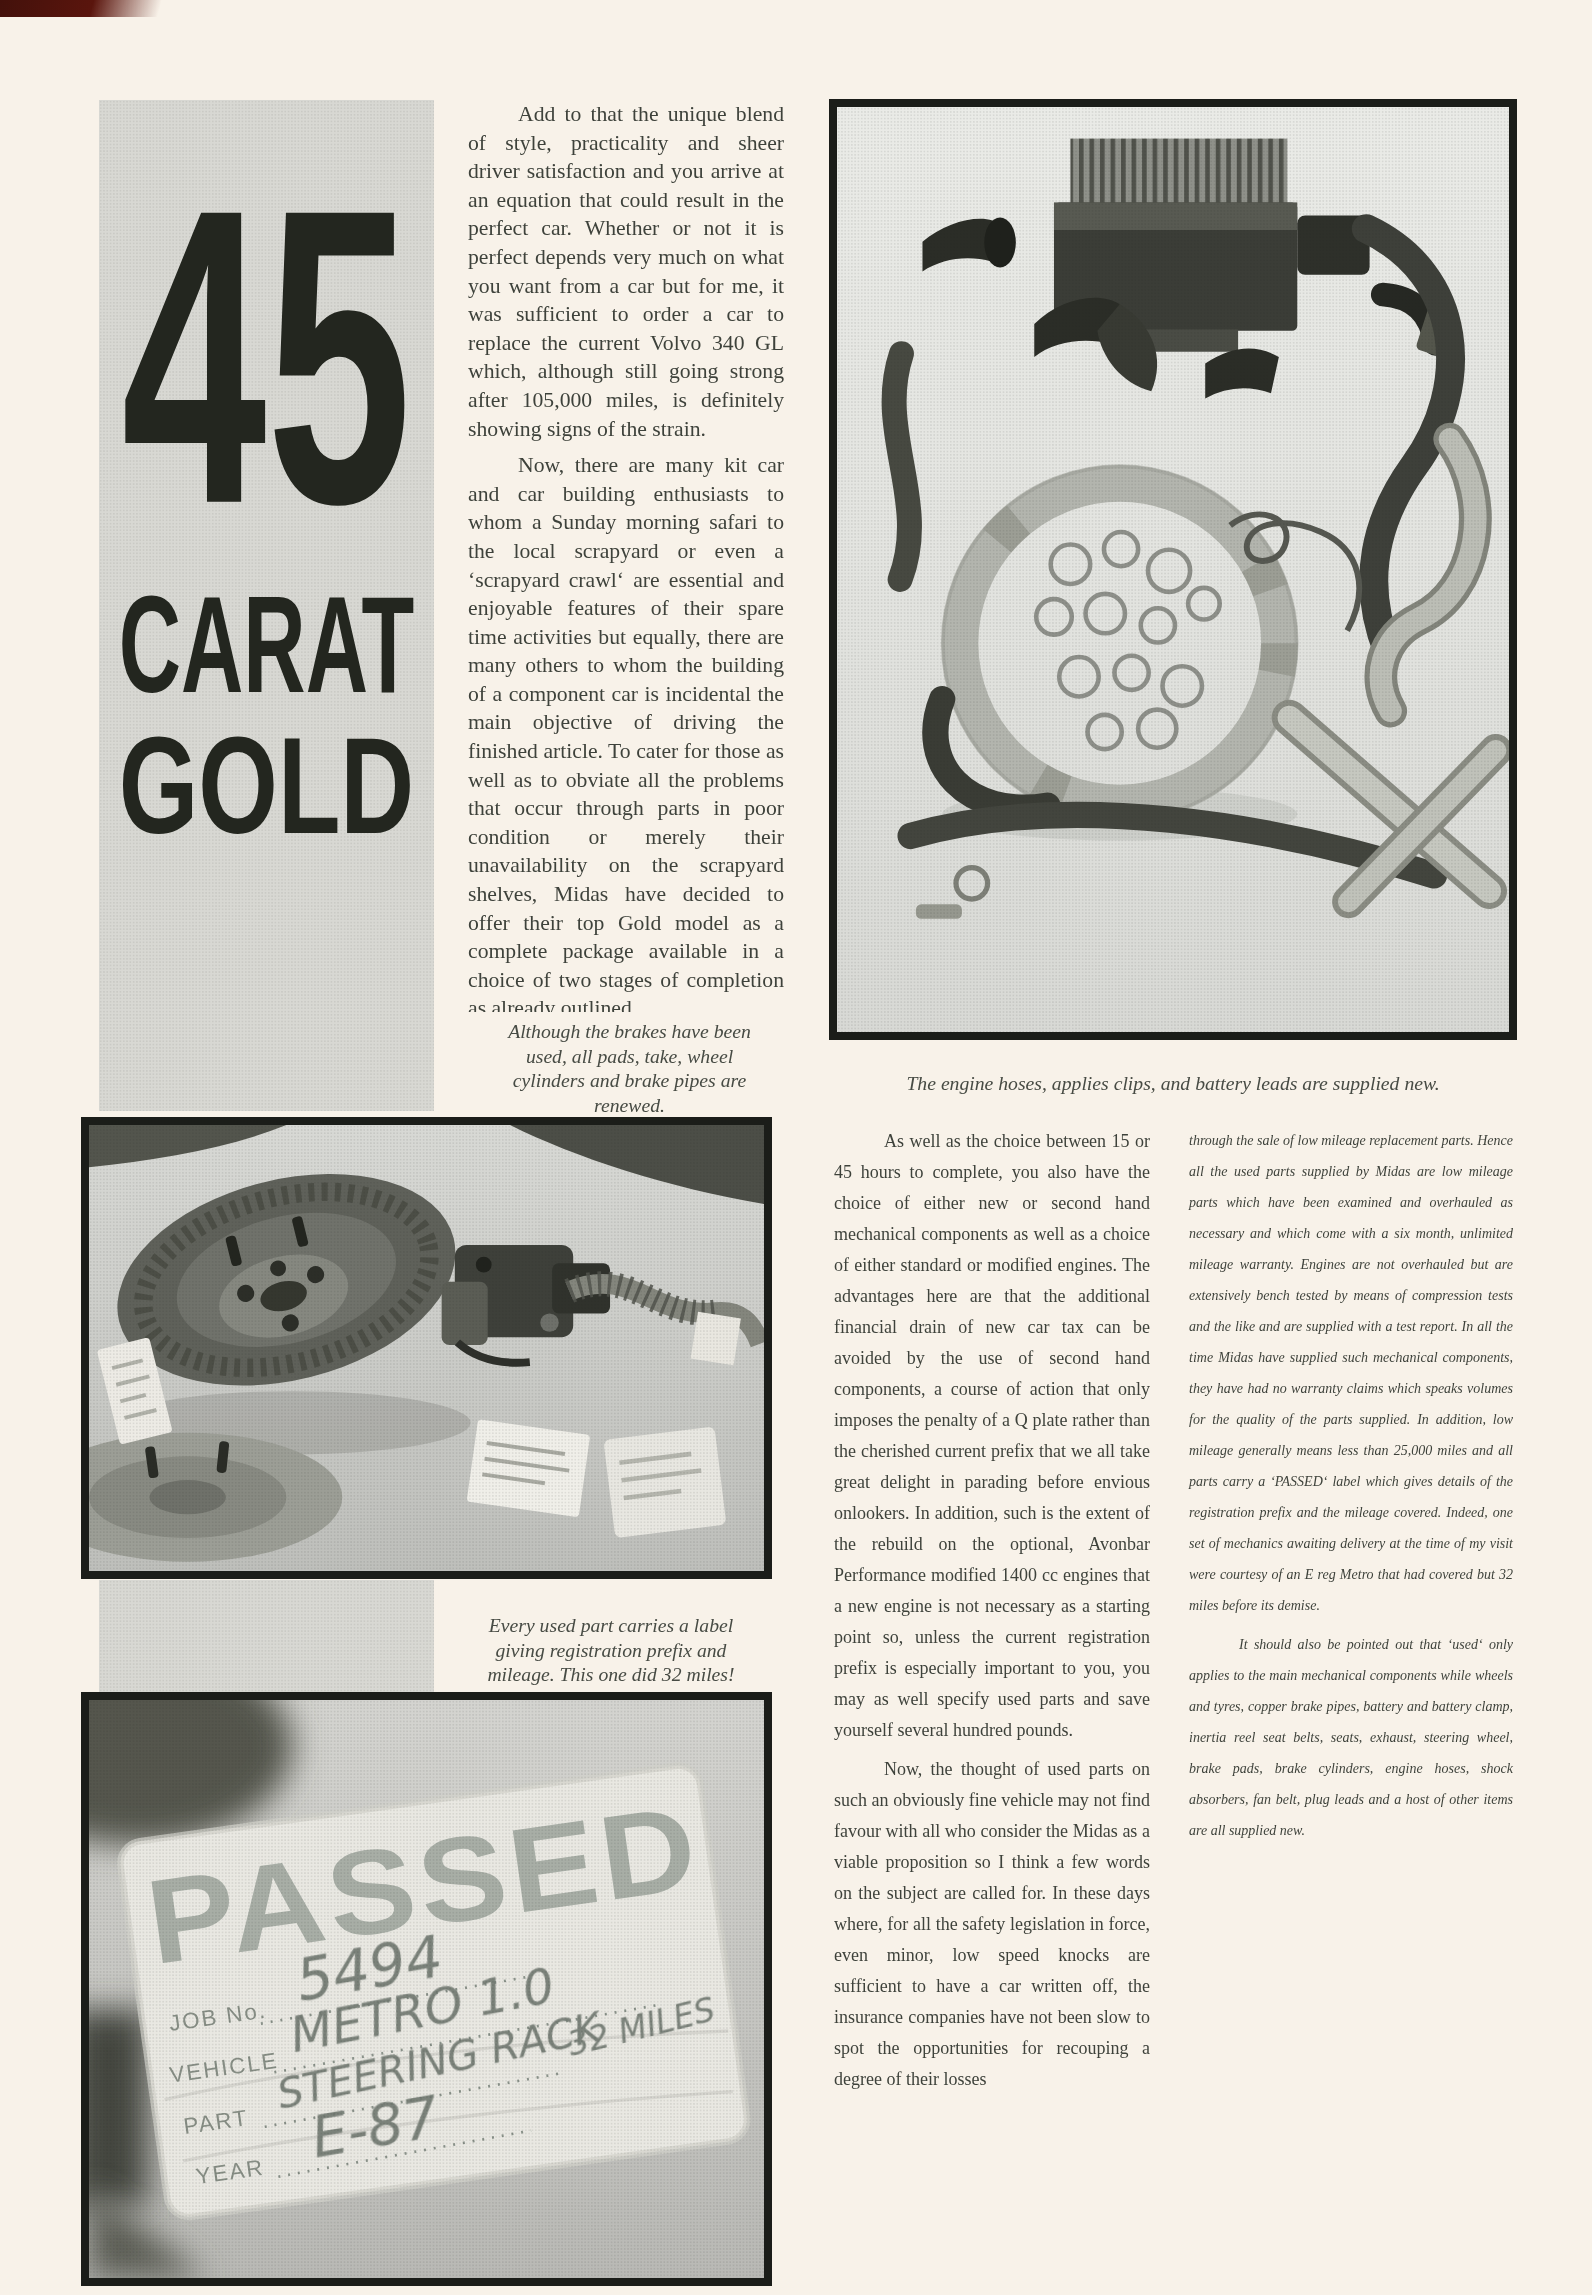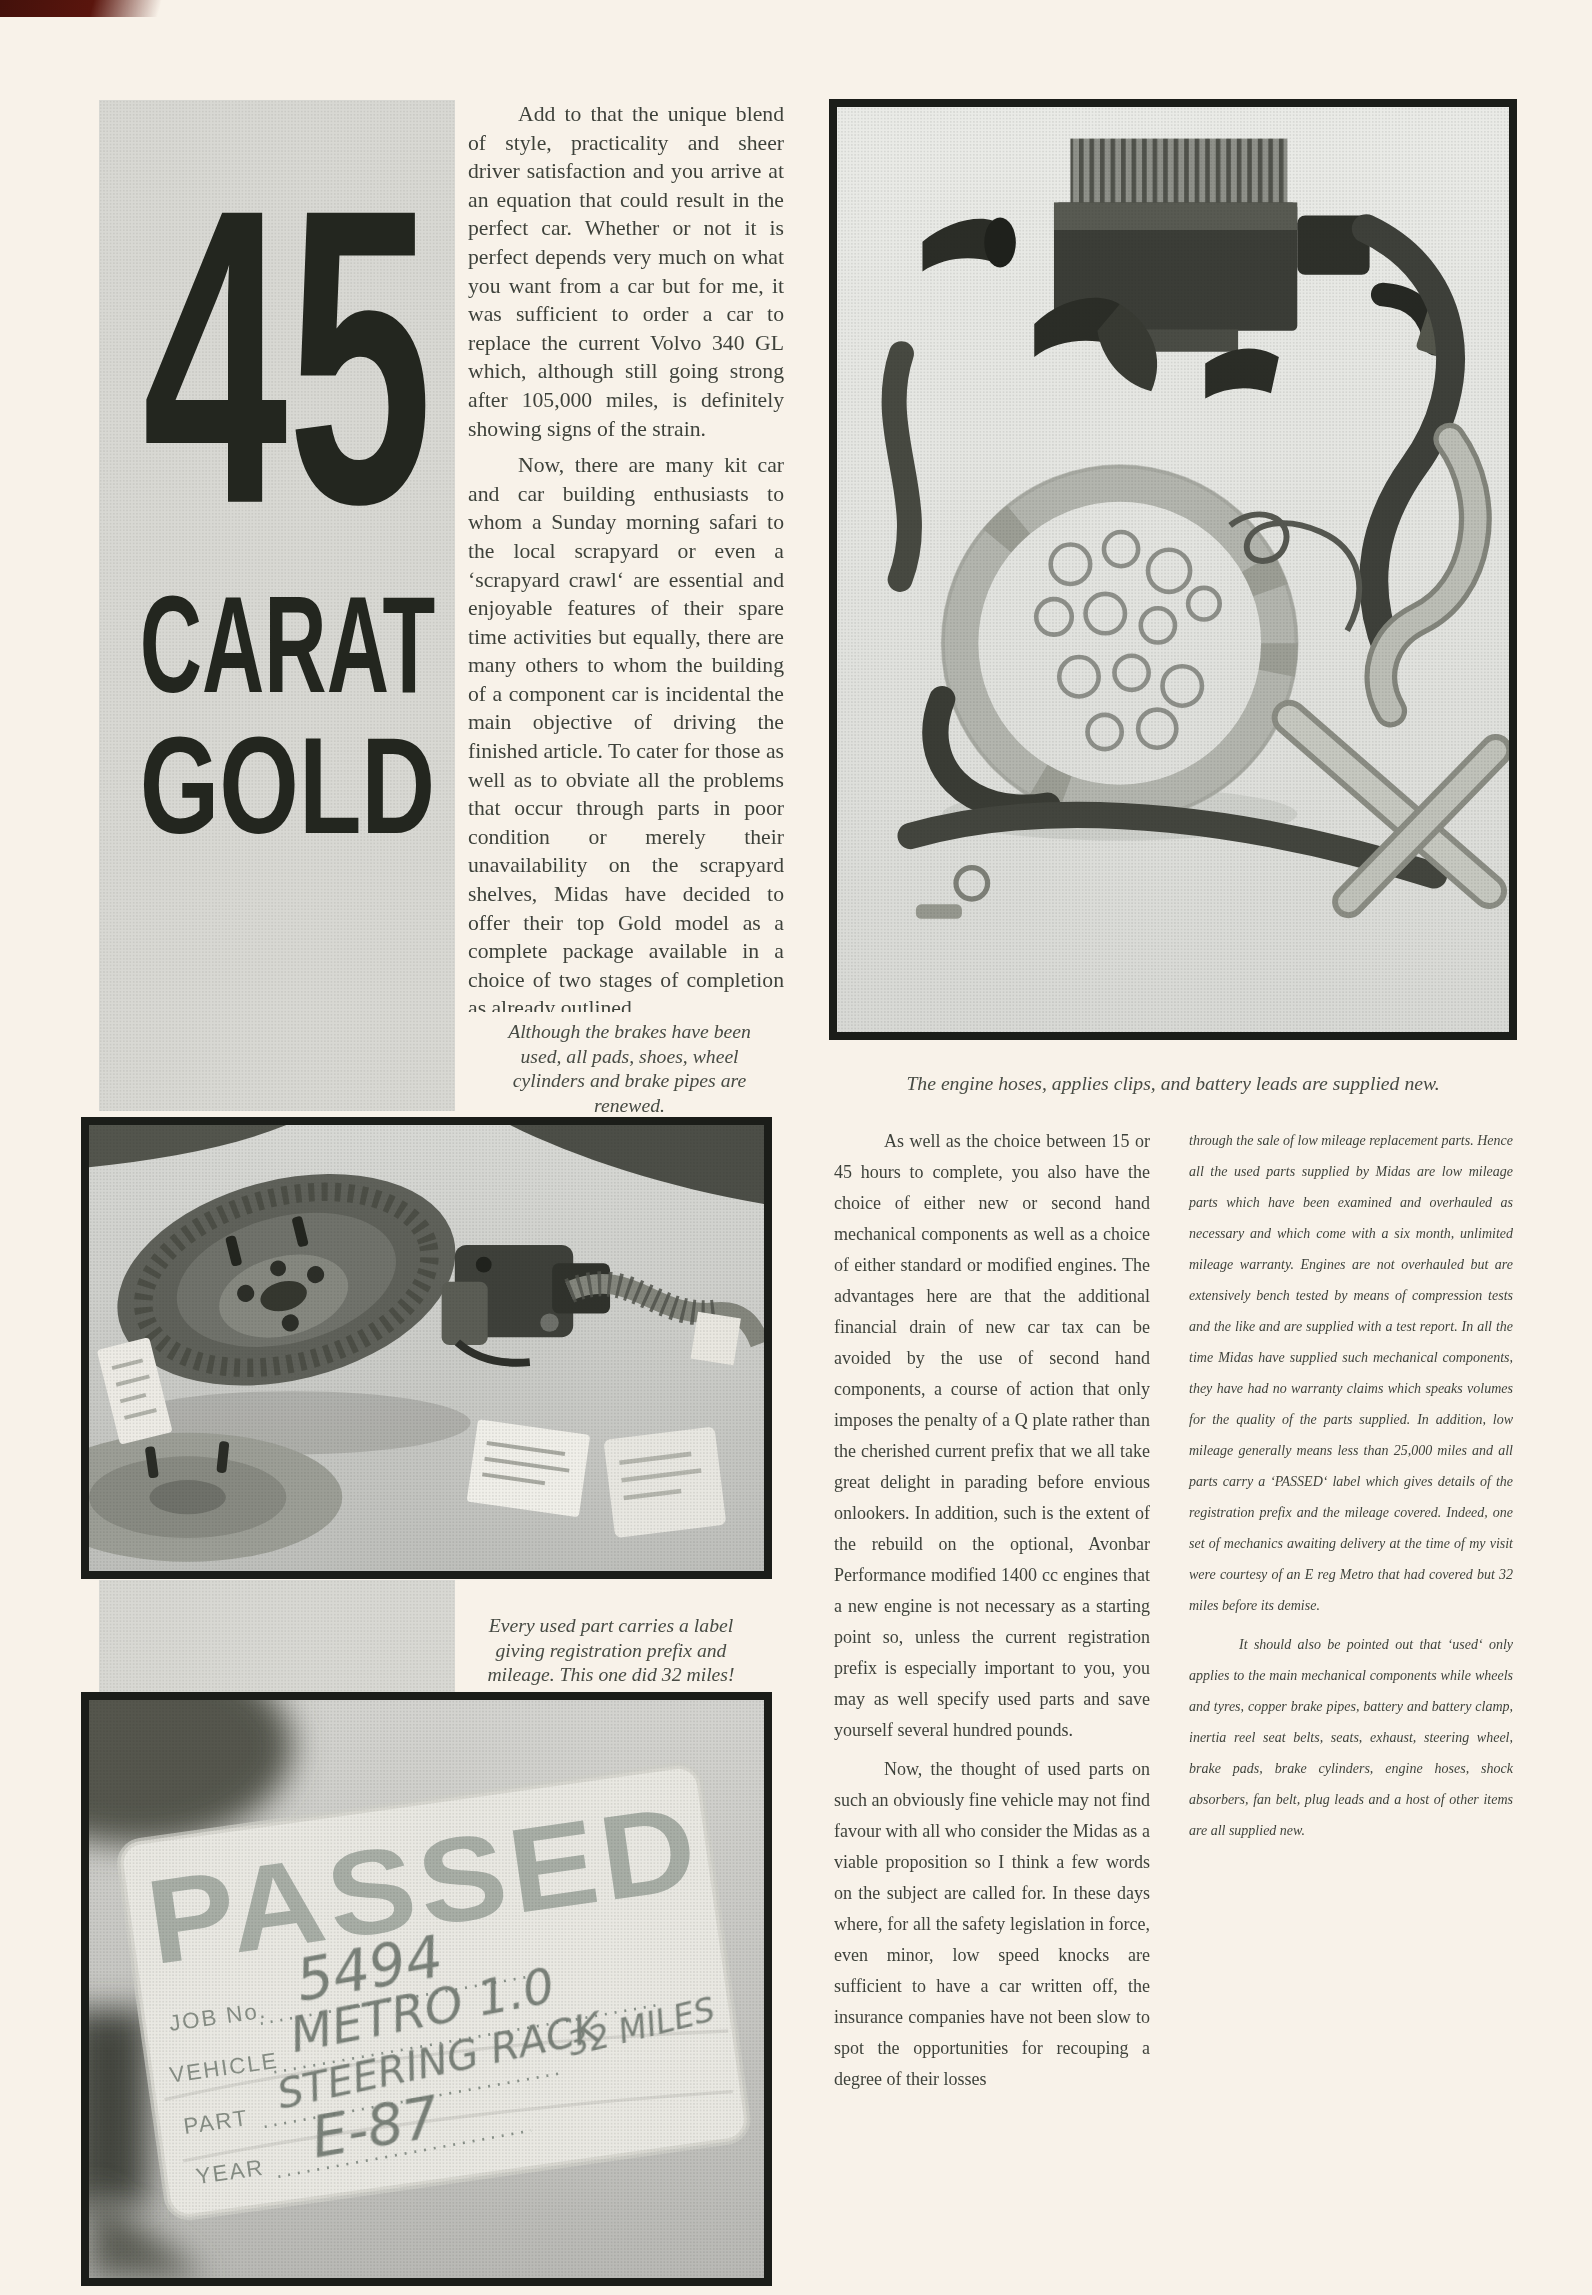--- a/index.html
+++ b/index.html
@@ -1,21 +1,21 @@
 <!DOCTYPE html>
 <html style="font-size:10.5px"><head>
 <meta charset="utf-8">
 <style>
   html,body{margin:0;padding:0;}
   body{background:#e8e2d8;font-family:"Liberation Serif",serif;}
   .page{position:relative;width:1592px;height:2295px;background:#f8f2e9;overflow:hidden;}
   .scan-mark{position:absolute;left:0;top:0;width:166px;height:17px;
     background:linear-gradient(105deg,#43110b 0%,#5a150d 55%,rgba(90,21,13,0) 95%);
     filter:blur(0.7px);}
-  .halftone{background-image:radial-gradient(rgba(40,42,36,0.08) 0.7px,transparent 0.9px);background-size:3.3px 3.3px;padding-left:21px;}
+  .halftone{background-image:radial-gradient(rgba(40,42,36,0.08) 0.7px,transparent 0.9px);background-size:3.3px 3.3px;}
   .panel{position:absolute;background-color:#d8d8d3;}
   .masthead{left:99px;top:100px;width:335px;height:1011px;}
   .gray-spacer{left:99px;top:1580px;width:335px;height:113px;}
   .col{position:absolute;text-align:justify;color:#3e423b;overflow:hidden;}
   .col p{margin:8px;text-indent:50px;}
   .col p.cont{text-indent:0;}
   .col1{left:460px;top:92px;width:332px;height:920px;font-size:21.7px;line-height:28.6px;}
   .col2{left:826px;top:1118px;width:332px;height:1172px;font-size:18px;line-height:31px;}
   .col3{left:1181px;top:1117px;width:340px;height:1130px;font-size:14px;line-height:31px;font-style:italic;}
   .caption{position:absolute;text-align:center;font-style:italic;color:#474b44;font-size:19.7px;line-height:24.6px;}
@@ -45,21 +45,21 @@
       <text x="30" y="901" font-size="210" font-weight="bold" fill="#23261f" textLength="450" lengthAdjust="spacingAndGlyphs" style="font-family:'Liberation Sans',sans-serif;">CARAT</text>
       <text x="30" y="1116" font-size="210" font-weight="bold" fill="#23261f" textLength="450" lengthAdjust="spacingAndGlyphs" style="font-family:'Liberation Sans',sans-serif;">GOLD</text>
     </svg>
   </div>
 
   <div class="col col1">
     <p>Add to that the unique blend of style, practicality and sheer driver satisfaction and you arrive at an equation that could result in the perfect car. Whether or not it is perfect depends very much on what you want from a car but for me, it was sufficient to order a car to replace the current Volvo 340 GL which, although still going strong after 105,000 miles, is definitely showing signs of the strain.</p>
     <p>Now, there are many kit car and car building enthusiasts to whom a Sunday morning safari to the local scrapyard or even a ‘scrapyard crawl‘ are essential and enjoyable features of their spare time activities but equally, there are many others to whom the building of a component car is incidental the main objective of driving the finished article. To cater for those as well as to obviate all the problems that occur through parts in poor condition or merely their unavailability on the scrapyard shelves, Midas have decided to offer their top Gold model as a complete package available in a choice of two stages of completion as already outlined.</p>
   </div>
 
-  <div class="caption cap-brakes">Although the brakes have been used, all pads, shoes, wheel cylinders and brake pipes are renewed.</div>
+  <div class="caption cap-brakes">Although the brakes have been used, all pads, take, wheel cylinders and brake pipes are renewed.</div>
 
   <div class="photo ph-engine">
     <svg viewBox="0 0 1022 1406" preserveAspectRatio="none">
       <defs>
         <linearGradient id="pbg" x1="0" y1="0" x2="0" y2="1">
           <stop offset="0" stop-color="#eaebe7"></stop>
             <stop offset="0.55" stop-color="#e2e3df"></stop>
             <stop offset="1" stop-color="#d8d9d5"></stop>
         </linearGradient>
         <pattern id="grille" width="16" height="16" patternUnits="userSpaceOnUse">

